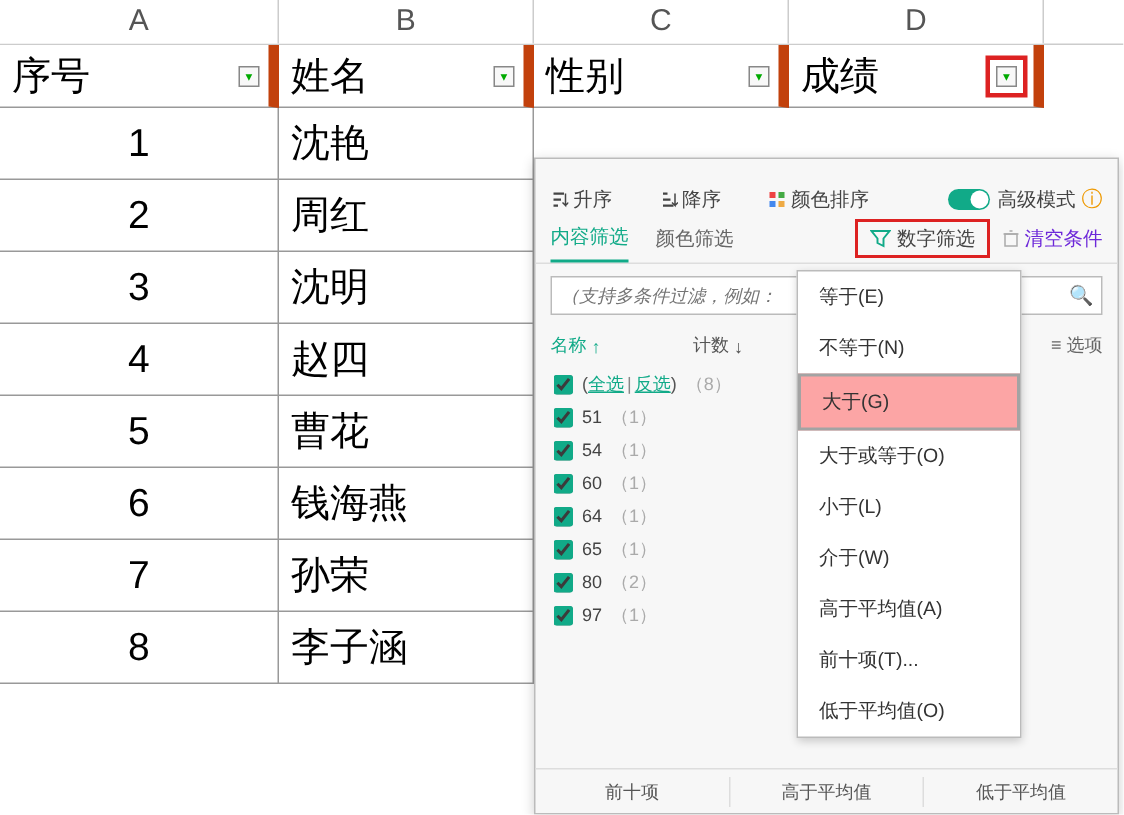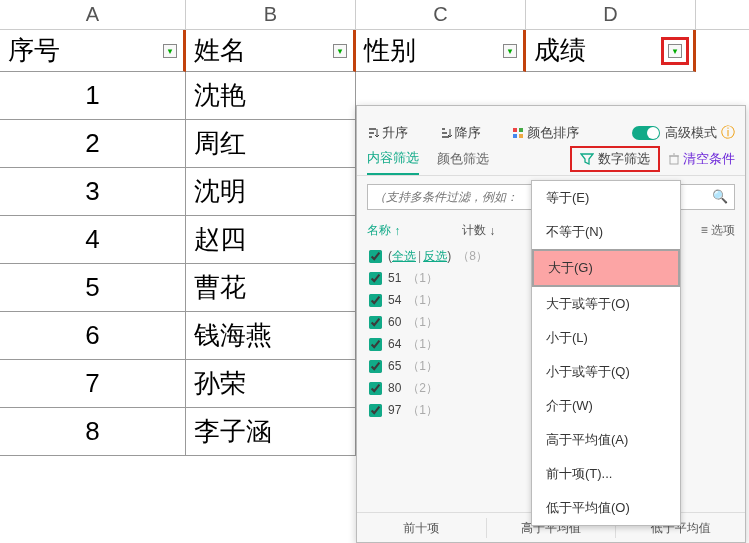--- a/index.html
+++ b/index.html
@@ -5,21 +5,21 @@
 *{box-sizing:border-box;margin:0;padding:0}
 body{font-family:"Microsoft YaHei",Arial,sans-serif;font-size:14px;background:#fff;color:#333;width:749px;height:543px;position:relative;overflow:hidden}
 
 
 .col-letters{display:flex;height:30px;border-bottom:1px solid #ccc}
 .col-letter{border-right:1px solid #ccc;display:flex;align-items:center;justify-content:center;font-size:20px;color:#555;background:#fff}
 .colA{width:186px}.colB{width:170px}.colC{width:170px}.colD{width:170px}
 
 
 .hdr-row{display:flex;height:42px}
-.hdr{border-right:3px solid #c2410c;border-bottom:1px solid #999;display:flex;align-items:center;justify-content:space-between;padding:0 6px 0 8px;font-size:26px;color:#000;background:#fff}
+.hdr{border-right:7px solid #c2410c;border-bottom:1px solid #999;display:flex;align-items:center;justify-content:space-between;padding:0 6px 0 8px;font-size:26px;color:#000;background:#fff}
 .hdr.colA{width:186px}.hdr.colB{width:170px}.hdr.colC{width:170px}.hdr.colD{width:170px}
 .filter-btn{width:14px;height:14px;border:1px solid #888;display:flex;align-items:center;justify-content:center;font-size:9px;color:#0a0;cursor:pointer;background:#f8f8f8}
 .filter-box{border:3px solid #d22;padding:4px;margin:-4px -2px -4px 0}
 
 
 .data-row{display:flex;height:48px}
 .cell{border-right:1px solid #999;border-bottom:1px solid #999;display:flex;align-items:center;font-size:26px;color:#000;padding-left:8px}
 .cell.colA{width:186px;justify-content:center;padding-left:0}
 .cell.colB{width:170px}
 
@@ -252,18 +252,17 @@
     <span>低于平均值</span>
   </div>
 </div>
 
 <div class="drop" id="drop">
     <div class="d-item">等于(E)</div>
     <div class="d-item">不等于(N)</div>
     <div class="d-item hl">大于(G)</div>
     <div class="d-item">大于或等于(O)</div>
     <div class="d-item">小于(L)</div>
-    <div class="d-item">小于或等于(Q)</div>
     <div class="d-item">介于(W)</div>
     <div class="d-item">高于平均值(A)</div>
     <div class="d-item">前十项(T)...</div>
     <div class="d-item">低于平均值(O)</div>
   </div>
 
 </body></html>

